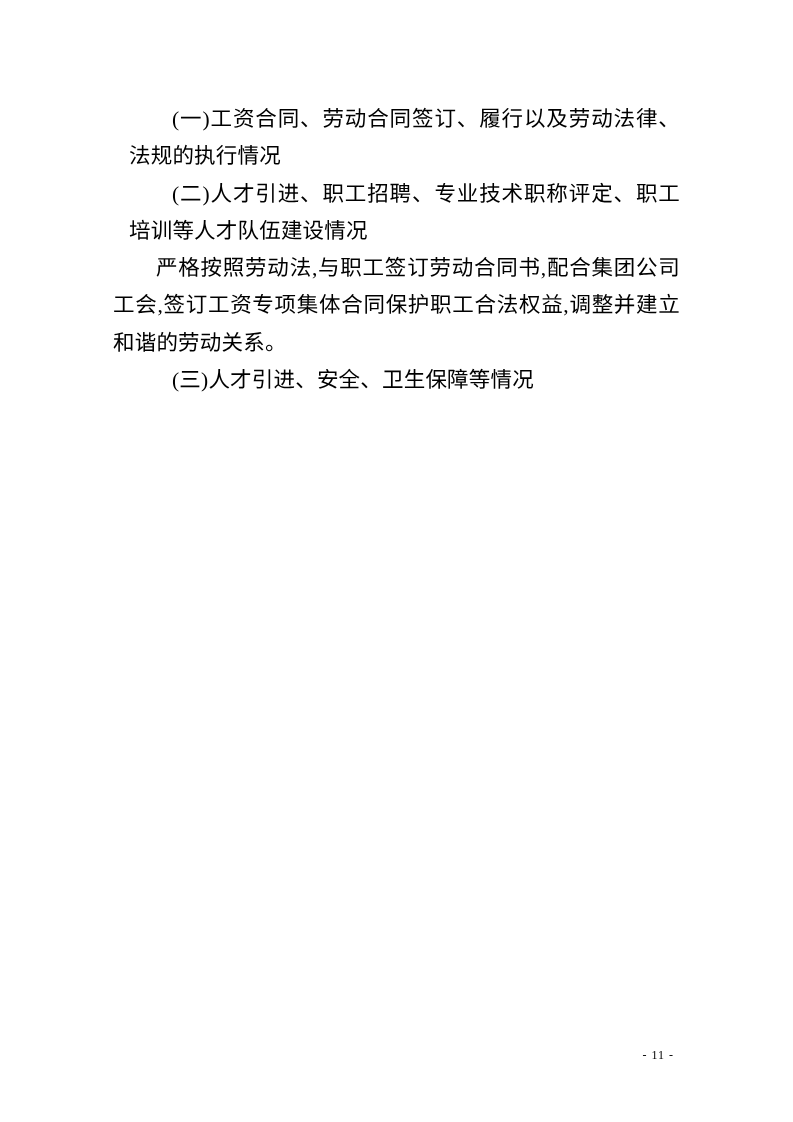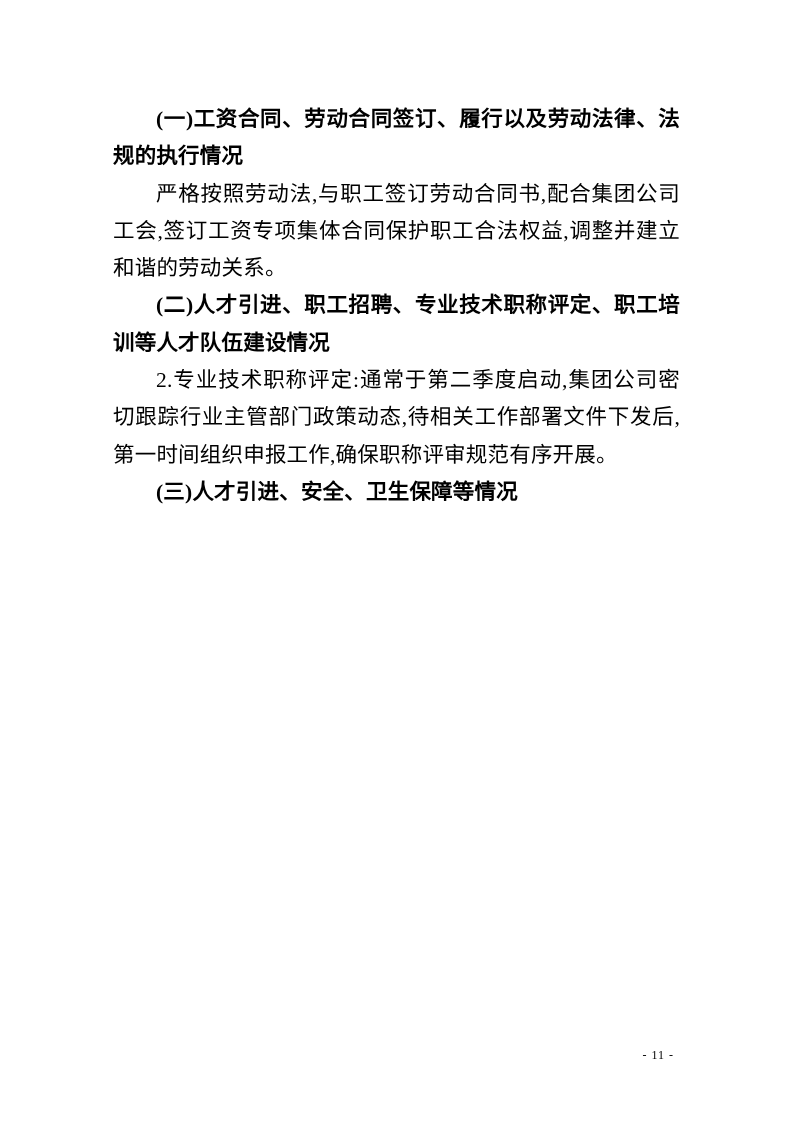--- a/index.html
+++ b/index.html
@@ -29,37 +29,37 @@
     line-height: 37.3px;
     text-align: justify;
     text-justify: inter-character;
     text-indent: 2em;
     letter-spacing: 0.2px;
     word-break: break-all;
     overflow-wrap: break-word;
     font-weight: normal;
   }
   .para.heading {
-    font-weight: bold;
+    font-weight: normal;
+    margin-left: 16px;
   }
   .page-number {
     position: absolute;
     right: 119px;
     bottom: 57px;
     font-size: 12px;
     line-height: 20px;
     letter-spacing: 1px;
     color: #000000;
   }
 </style>
 </head>
 <body>
 
 <div class="page">
   <div class="content">
     <p class="para heading">(一)工资合同、劳动合同签订、履行以及劳动法律、法规的执行情况</p>
+    <p class="para heading">(二)人才引进、职工招聘、专业技术职称评定、职工培训等人才队伍建设情况</p>
     <p class="para">严格按照劳动法,与职工签订劳动合同书,配合集团公司工会,签订工资专项集体合同保护职工合法权益,调整并建立和谐的劳动关系。</p>
-    <p class="para heading">(二)人才引进、职工招聘、专业技术职称评定、职工培训等人才队伍建设情况</p>
-    <p class="para">2.专业技术职称评定:通常于第二季度启动,集团公司密切跟踪行业主管部门政策动态,待相关工作部署文件下发后,第一时间组织申报工作,确保职称评审规范有序开展。</p>
     <p class="para heading">(三)人才引进、安全、卫生保障等情况</p>
   </div>
   <div class="page-number">- 11 -</div>
 </div>
 
 </body></html>

